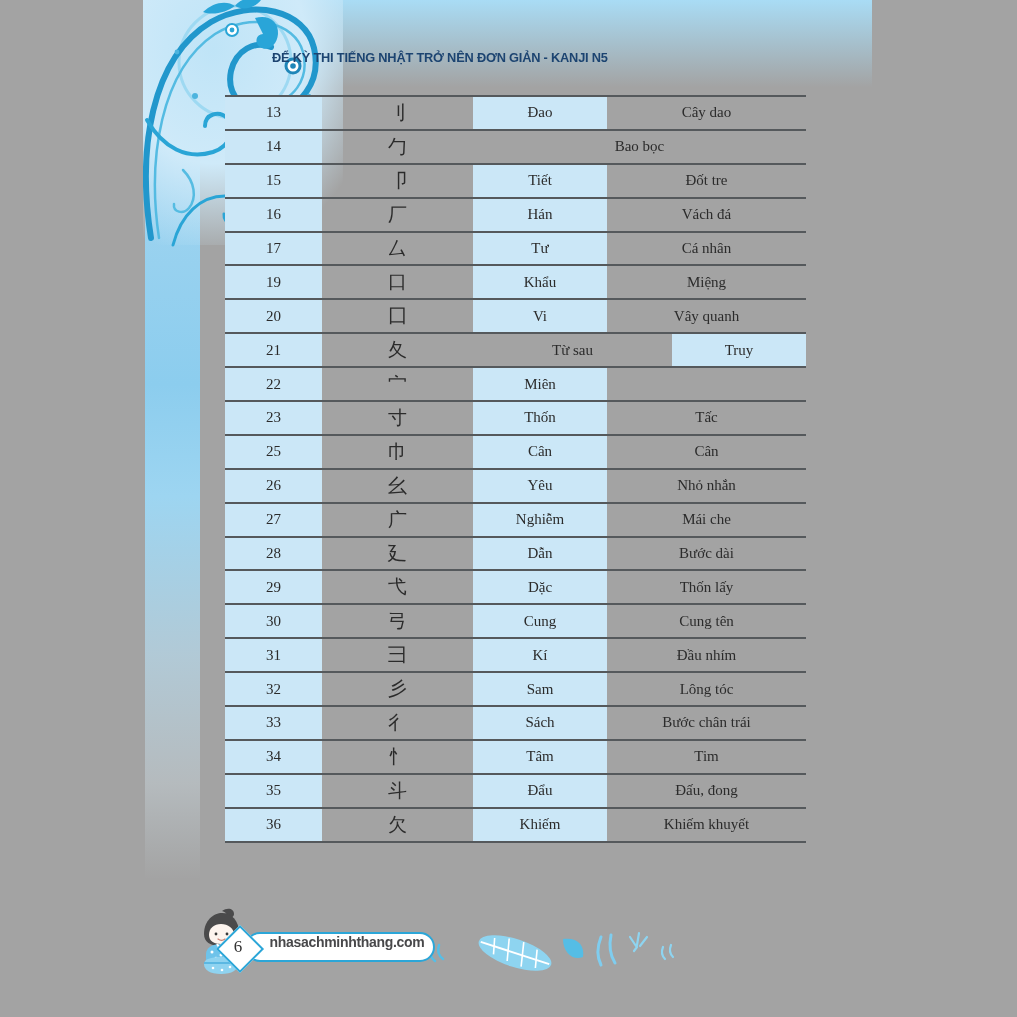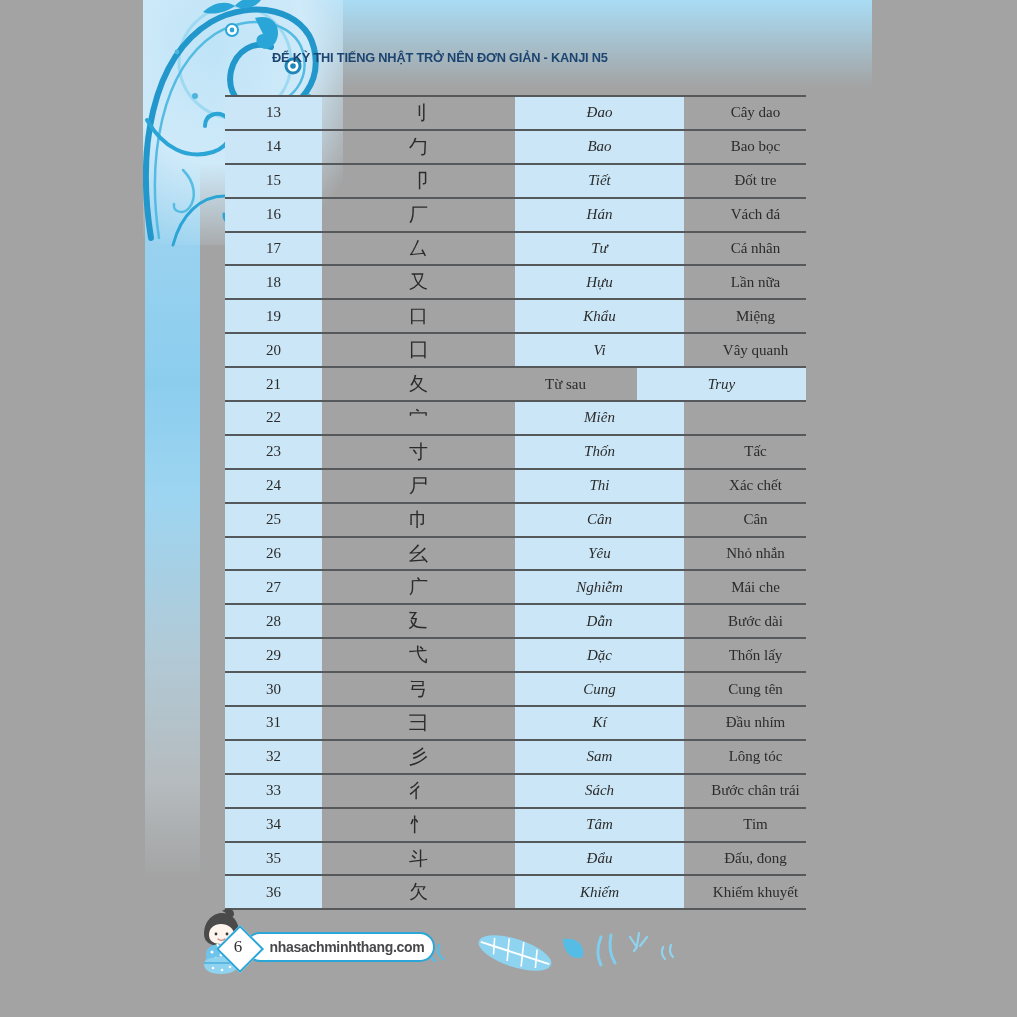--- a/index.html
+++ b/index.html
@@ -28,32 +28,32 @@
     position:absolute;left:272px;top:50px;width:340px;
     font-family:"Liberation Sans",sans-serif;font-weight:bold;
     font-size:12.8px;letter-spacing:-0.2px;color:var(--title-navy,#1c4471);
     white-space:nowrap;
   }
   
   .radical-table{
     position:absolute;left:225px;top:95px;width:581px;
     border-top:2px solid var(--row-line,#55595c);
   }
-  .trow{display:flex;height:31.9px;border-bottom:2px solid var(--row-line,#55595c);gap:21px;}
+  .trow{display:flex;height:31.9px;border-bottom:2px solid var(--row-line,#55595c);}
   .cell{display:flex;align-items:center;justify-content:center;
         font-size:15px;color:#2b2b2b;}
   .c-num{width:97px;background:var(--cell-blue,#cbe7f7);}
   .c-rad{width:151px;font-size:19px;}
-  .c-read{width:169px;background:var(--cell-blue,#cbe7f7);font-style:italic;}
+  .c-read{width:134px;background:var(--cell-blue,#cbe7f7);}
   .c-mean{flex:1;}
   
   .site-pill{
     position:absolute;left:245px;top:932px;width:172px;height:26px;
     border:2px solid var(--accent-blue,#2ba6d8);border-radius:15px;background:#fff;
-    display:flex;align-items:center;justify-content:center;z-index:2;
+    display:flex;align-items:flex-start;justify-content:center;z-index:2;
     font-family:"Liberation Sans",sans-serif;font-weight:bold;font-size:14px;
     color:#48484a;letter-spacing:-0.3px;padding-left:14px;
   }
   .page-diamond{
     position:absolute;left:217px;top:926px;width:42px;height:42px;z-index:3;
   }
   .page-diamond .dsq{
     position:absolute;left:6px;top:6px;width:30px;height:30px;background:#fff;
     border:2px solid var(--accent-blue,#2ba6d8);transform:rotate(45deg);
   }
@@ -111,21 +111,20 @@
     <div>
         <div class="trow">
           <div class="cell c-num">13</div>
           <div class="cell c-rad">刂</div>
           <div class="cell c-read">Đao</div>
           <div class="cell c-mean">Cây dao</div>
         </div>
         <div class="trow">
           <div class="cell c-num">14</div>
           <div class="cell c-rad">勹</div>
-          <div class="cell c-read">Bao</div>
           <div class="cell c-mean">Bao bọc</div>
         </div>
         <div class="trow">
           <div class="cell c-num">15</div>
           <div class="cell c-rad">卩</div>
           <div class="cell c-read">Tiết</div>
           <div class="cell c-mean">Đốt tre</div>
         </div>
         <div class="trow">
           <div class="cell c-num">16</div>
@@ -133,26 +132,20 @@
           <div class="cell c-read">Hán</div>
           <div class="cell c-mean">Vách đá</div>
         </div>
         <div class="trow">
           <div class="cell c-num">17</div>
           <div class="cell c-rad">厶</div>
           <div class="cell c-read">Tư</div>
           <div class="cell c-mean">Cá nhân</div>
         </div>
         <div class="trow">
-          <div class="cell c-num">18</div>
-          <div class="cell c-rad">又</div>
-          <div class="cell c-read">Hựu</div>
-          <div class="cell c-mean">Lần nữa</div>
-        </div>
-        <div class="trow">
           <div class="cell c-num">19</div>
           <div class="cell c-rad">口</div>
           <div class="cell c-read">Khẩu</div>
           <div class="cell c-mean">Miệng</div>
         </div>
         <div class="trow">
           <div class="cell c-num">20</div>
           <div class="cell c-rad">囗</div>
           <div class="cell c-read">Vi</div>
           <div class="cell c-mean">Vây quanh</div>
@@ -166,26 +159,20 @@
         <div class="trow">
           <div class="cell c-num">22</div>
           <div class="cell c-rad">宀</div>
           <div class="cell c-read">Miên</div>
         </div>
         <div class="trow">
           <div class="cell c-num">23</div>
           <div class="cell c-rad">寸</div>
           <div class="cell c-read">Thốn</div>
           <div class="cell c-mean">Tấc</div>
-        </div>
-        <div class="trow">
-          <div class="cell c-num">24</div>
-          <div class="cell c-rad">尸</div>
-          <div class="cell c-read">Thi</div>
-          <div class="cell c-mean">Xác chết</div>
         </div>
         <div class="trow">
           <div class="cell c-num">25</div>
           <div class="cell c-rad">巾</div>
           <div class="cell c-read">Cân</div>
           <div class="cell c-mean">Cân</div>
         </div>
         <div class="trow">
           <div class="cell c-num">26</div>
           <div class="cell c-rad">幺</div>

